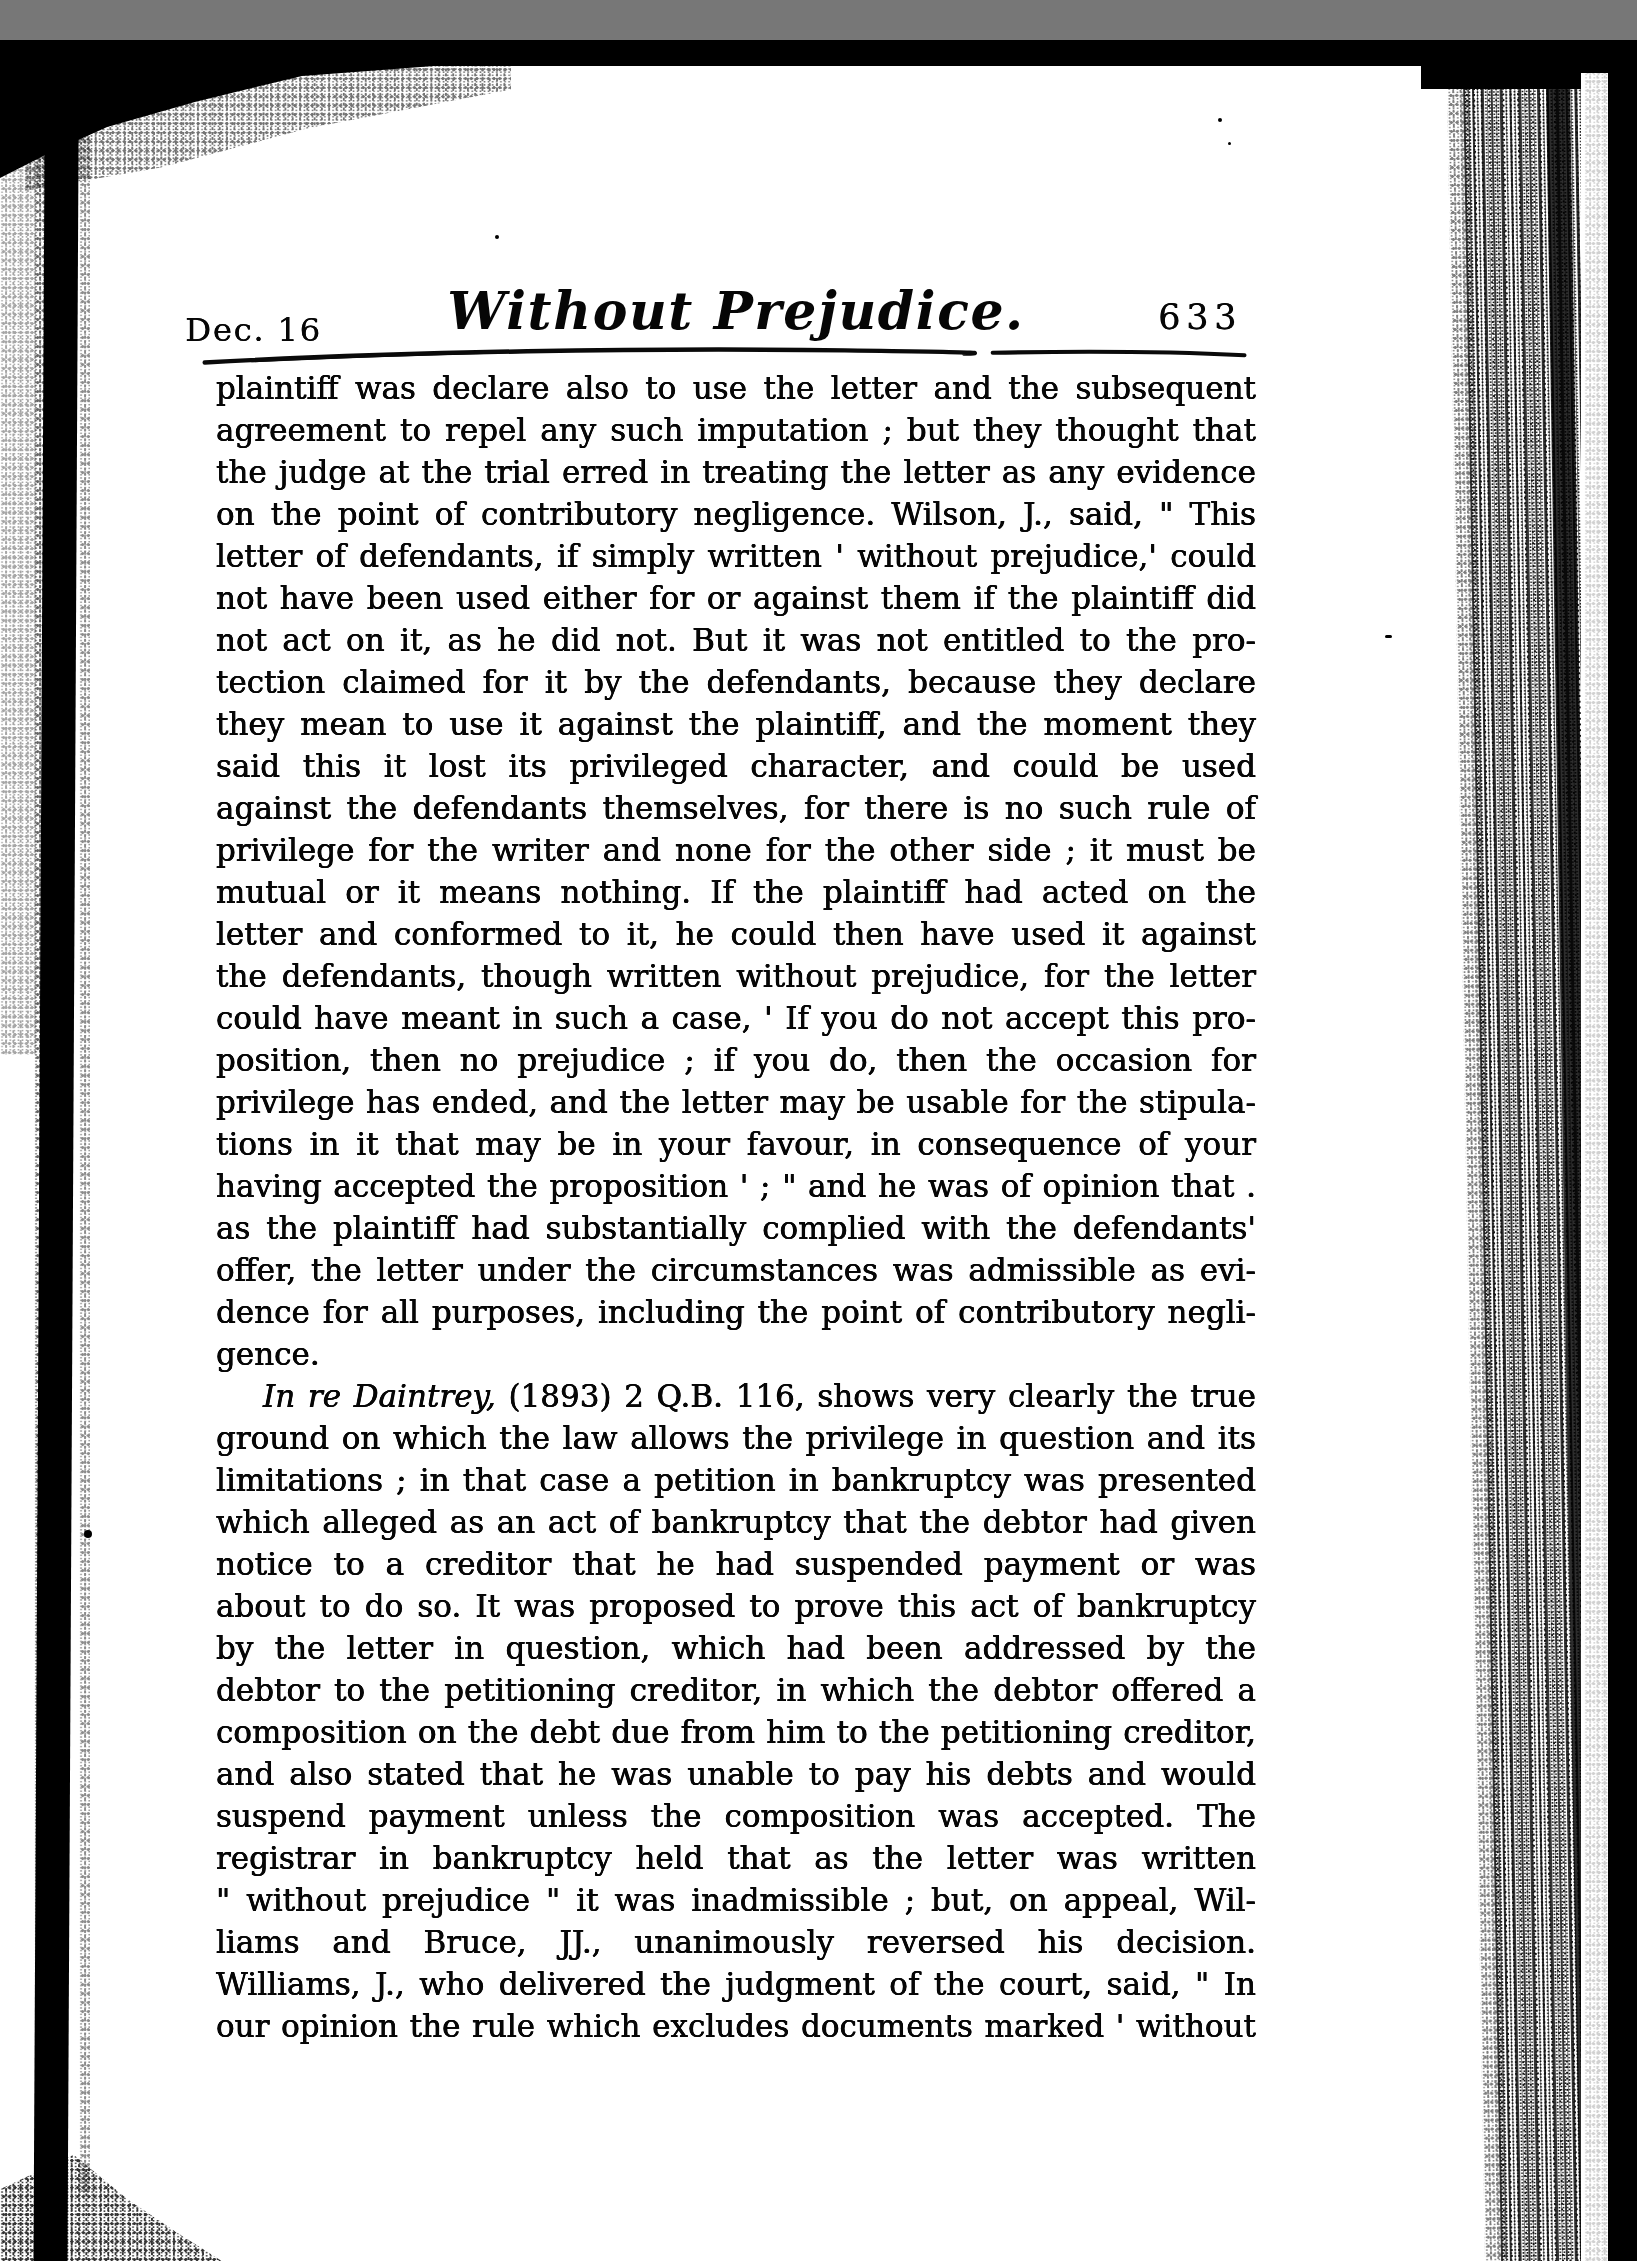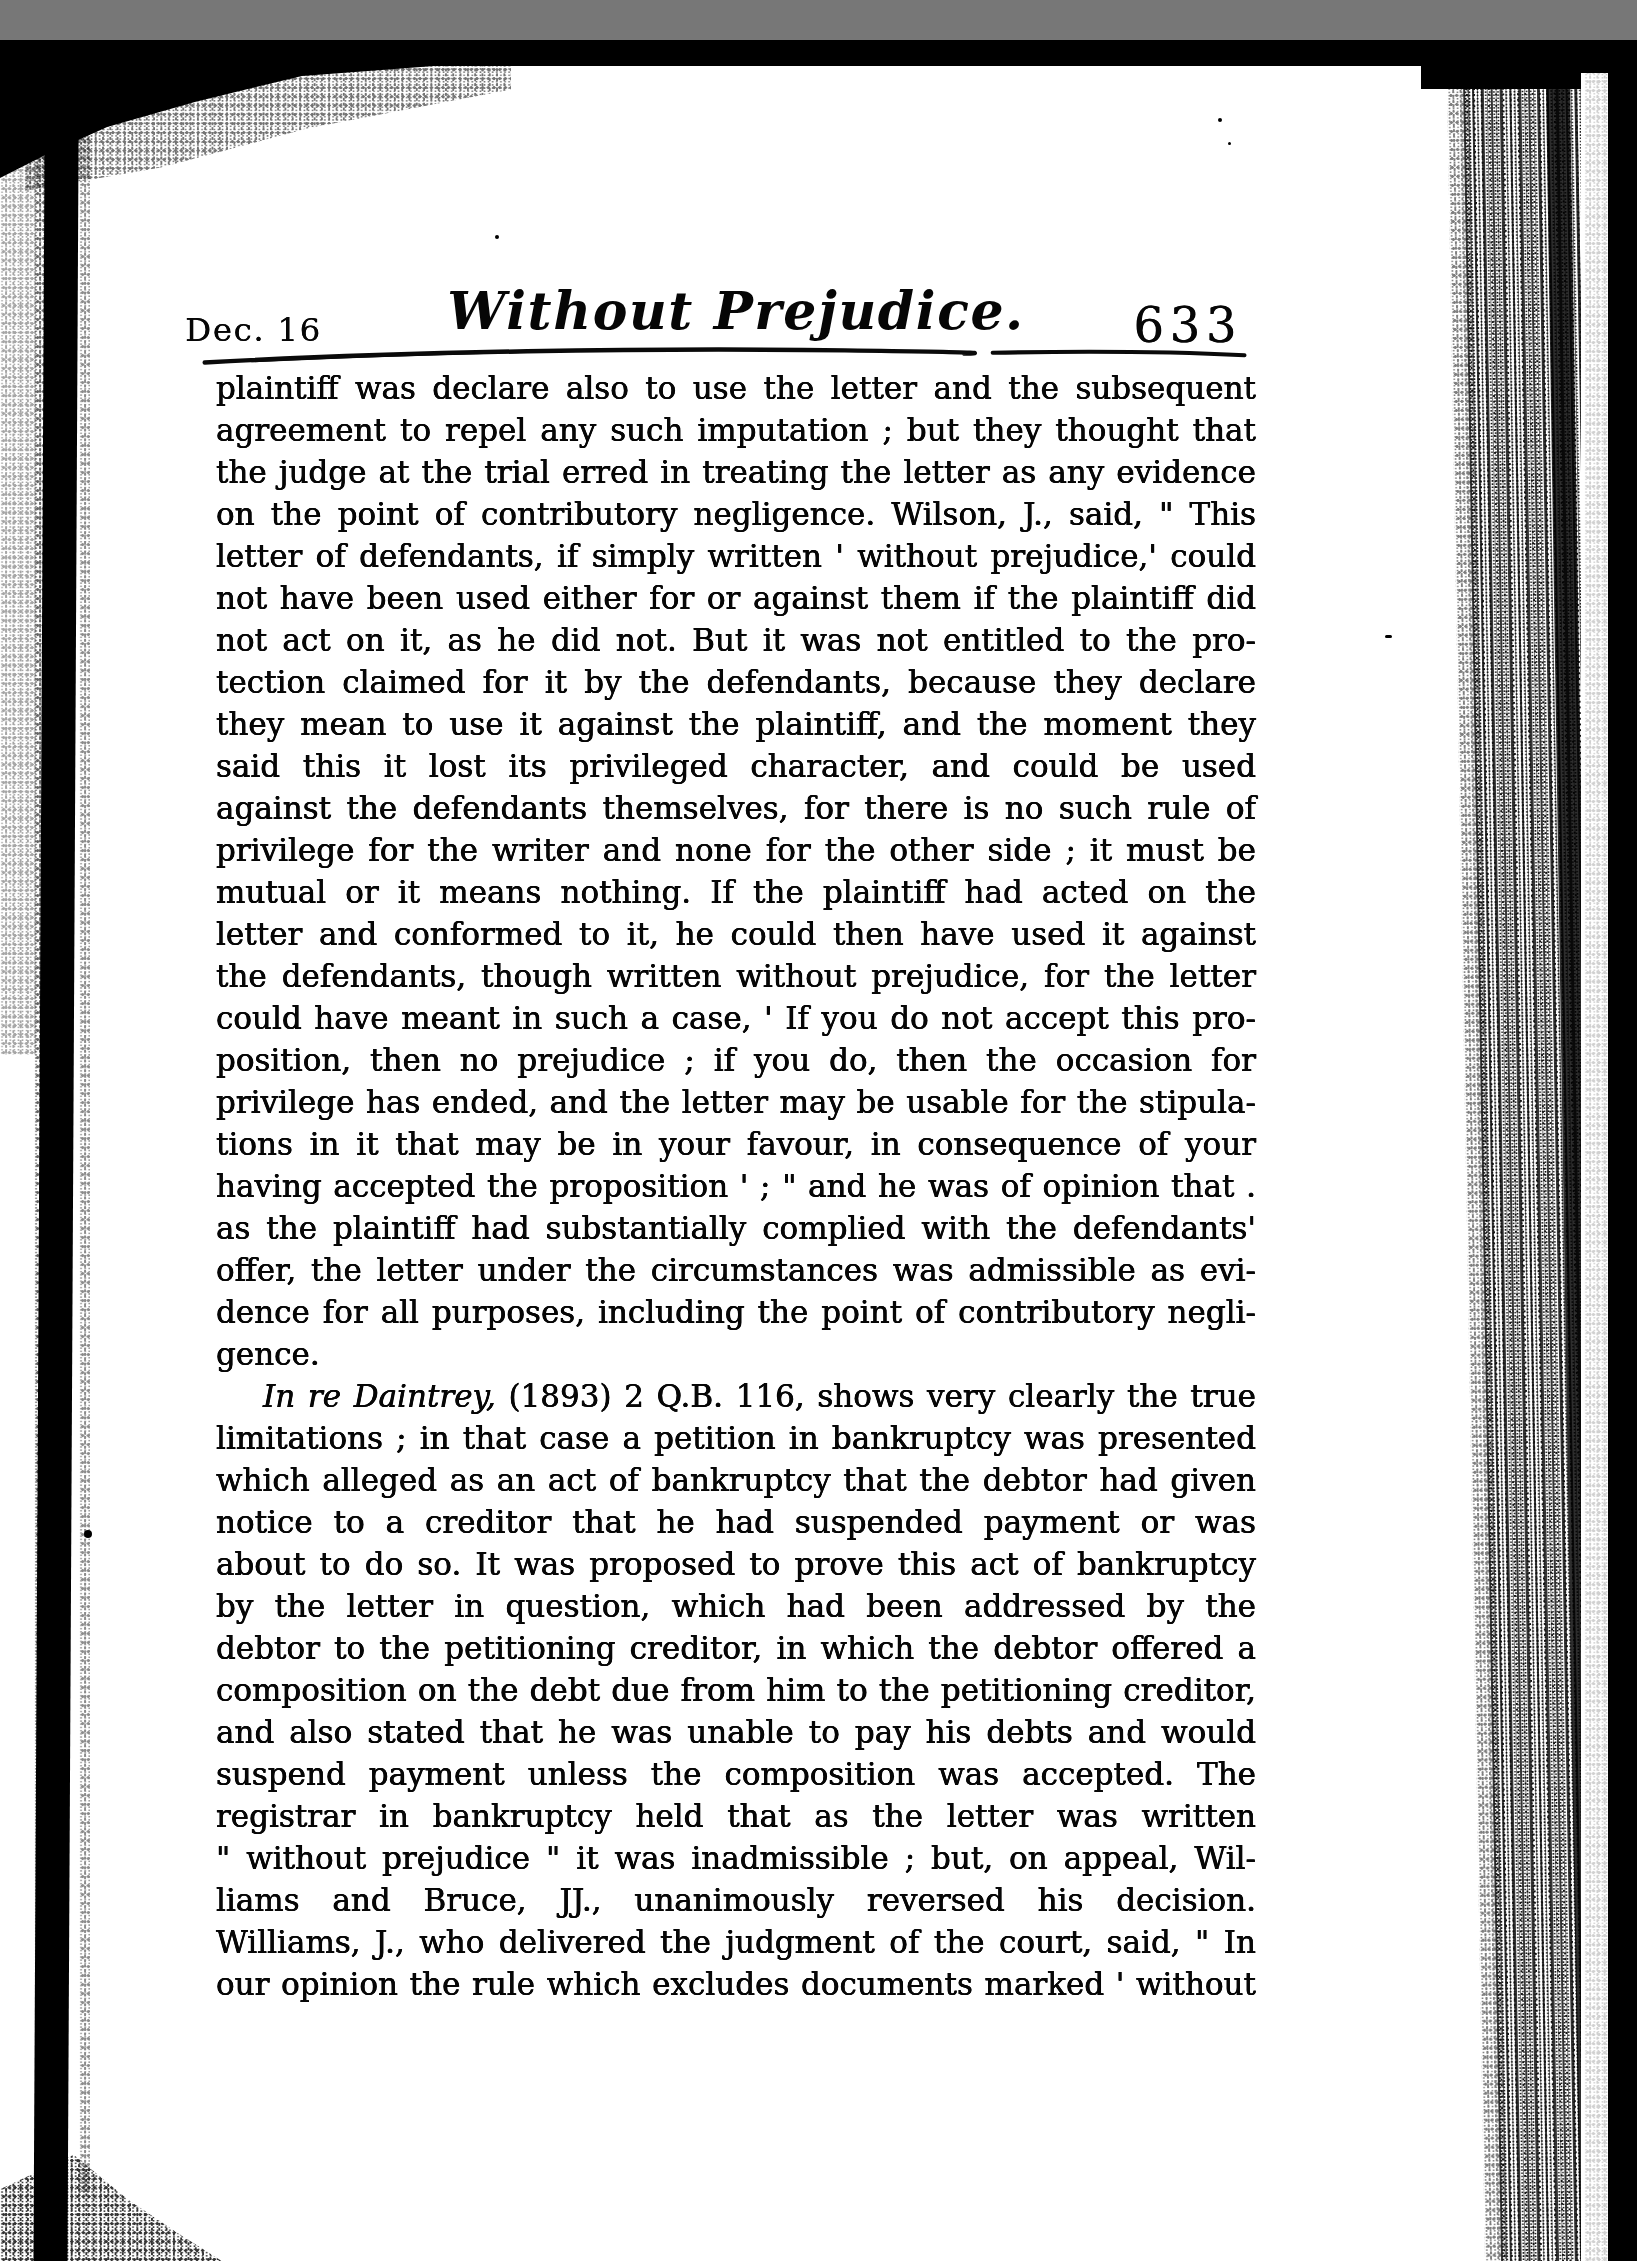--- a/index.html
+++ b/index.html
@@ -18,21 +18,21 @@
     font-size:32.5px;letter-spacing:1.6px;
     text-shadow:0.3px 0 currentColor;
   }
   .hdr-title{
     position:absolute;left:216px;top:240px;width:1040px;
     text-align:center;font-style:italic;font-weight:bold;
     font-size:52px;letter-spacing:1.6px;
   }
   .hdr-pageno{
     position:absolute;right:395px;top:257px;
-    font-size:48px;letter-spacing:5.7px;
+    font-size:35px;letter-spacing:5.7px;
     text-shadow:0.4px 0 currentColor;
   }
   .hdr-rule{position:absolute;left:195px;top:299px;}
   
   .textblock{
     position:absolute;left:216px;top:327px;width:1040px;
     font-size:31px;line-height:42px;
     text-shadow:0.3px 0 currentColor, -0.3px 0 currentColor;
   }
   .tline{
@@ -136,20 +136,21 @@
       <div class="tline">could have meant in such a case, ' If you do not accept this pro-</div>
       <div class="tline">position, then no prejudice ; if you do, then the occasion for</div>
       <div class="tline">privilege has ended, and the letter may be usable for the stipula-</div>
       <div class="tline">tions in it that may be in your favour, in consequence of your</div>
       <div class="tline">having accepted the proposition ' ; " and he was of opinion that .</div>
       <div class="tline">as the plaintiff had substantially complied with the defendants'</div>
       <div class="tline">offer, the letter under the circumstances was admissible as evi-</div>
       <div class="tline">dence for all purposes, including the point of contributory negli-</div>
       <div class="tline nojust">gence.</div>
       <div class="tline indent"><i>In re Daintrey,</i> (1893) 2 Q.B. 116, shows very clearly the true</div>
+      <div class="tline">ground on which the law allows the privilege in question and its</div>
       <div class="tline">limitations ; in that case a petition in bankruptcy was presented</div>
       <div class="tline">which alleged as an act of bankruptcy that the debtor had given</div>
       <div class="tline">notice to a creditor that he had suspended payment or was</div>
       <div class="tline">about to do so. It was proposed to prove this act of bankruptcy</div>
       <div class="tline">by the letter in question, which had been addressed by the</div>
       <div class="tline">debtor to the petitioning creditor, in which the debtor offered a</div>
       <div class="tline">composition on the debt due from him to the petitioning creditor,</div>
       <div class="tline">and also stated that he was unable to pay his debts and would</div>
       <div class="tline">suspend payment unless the composition was accepted. The</div>
       <div class="tline">registrar in bankruptcy held that as the letter was written</div>

